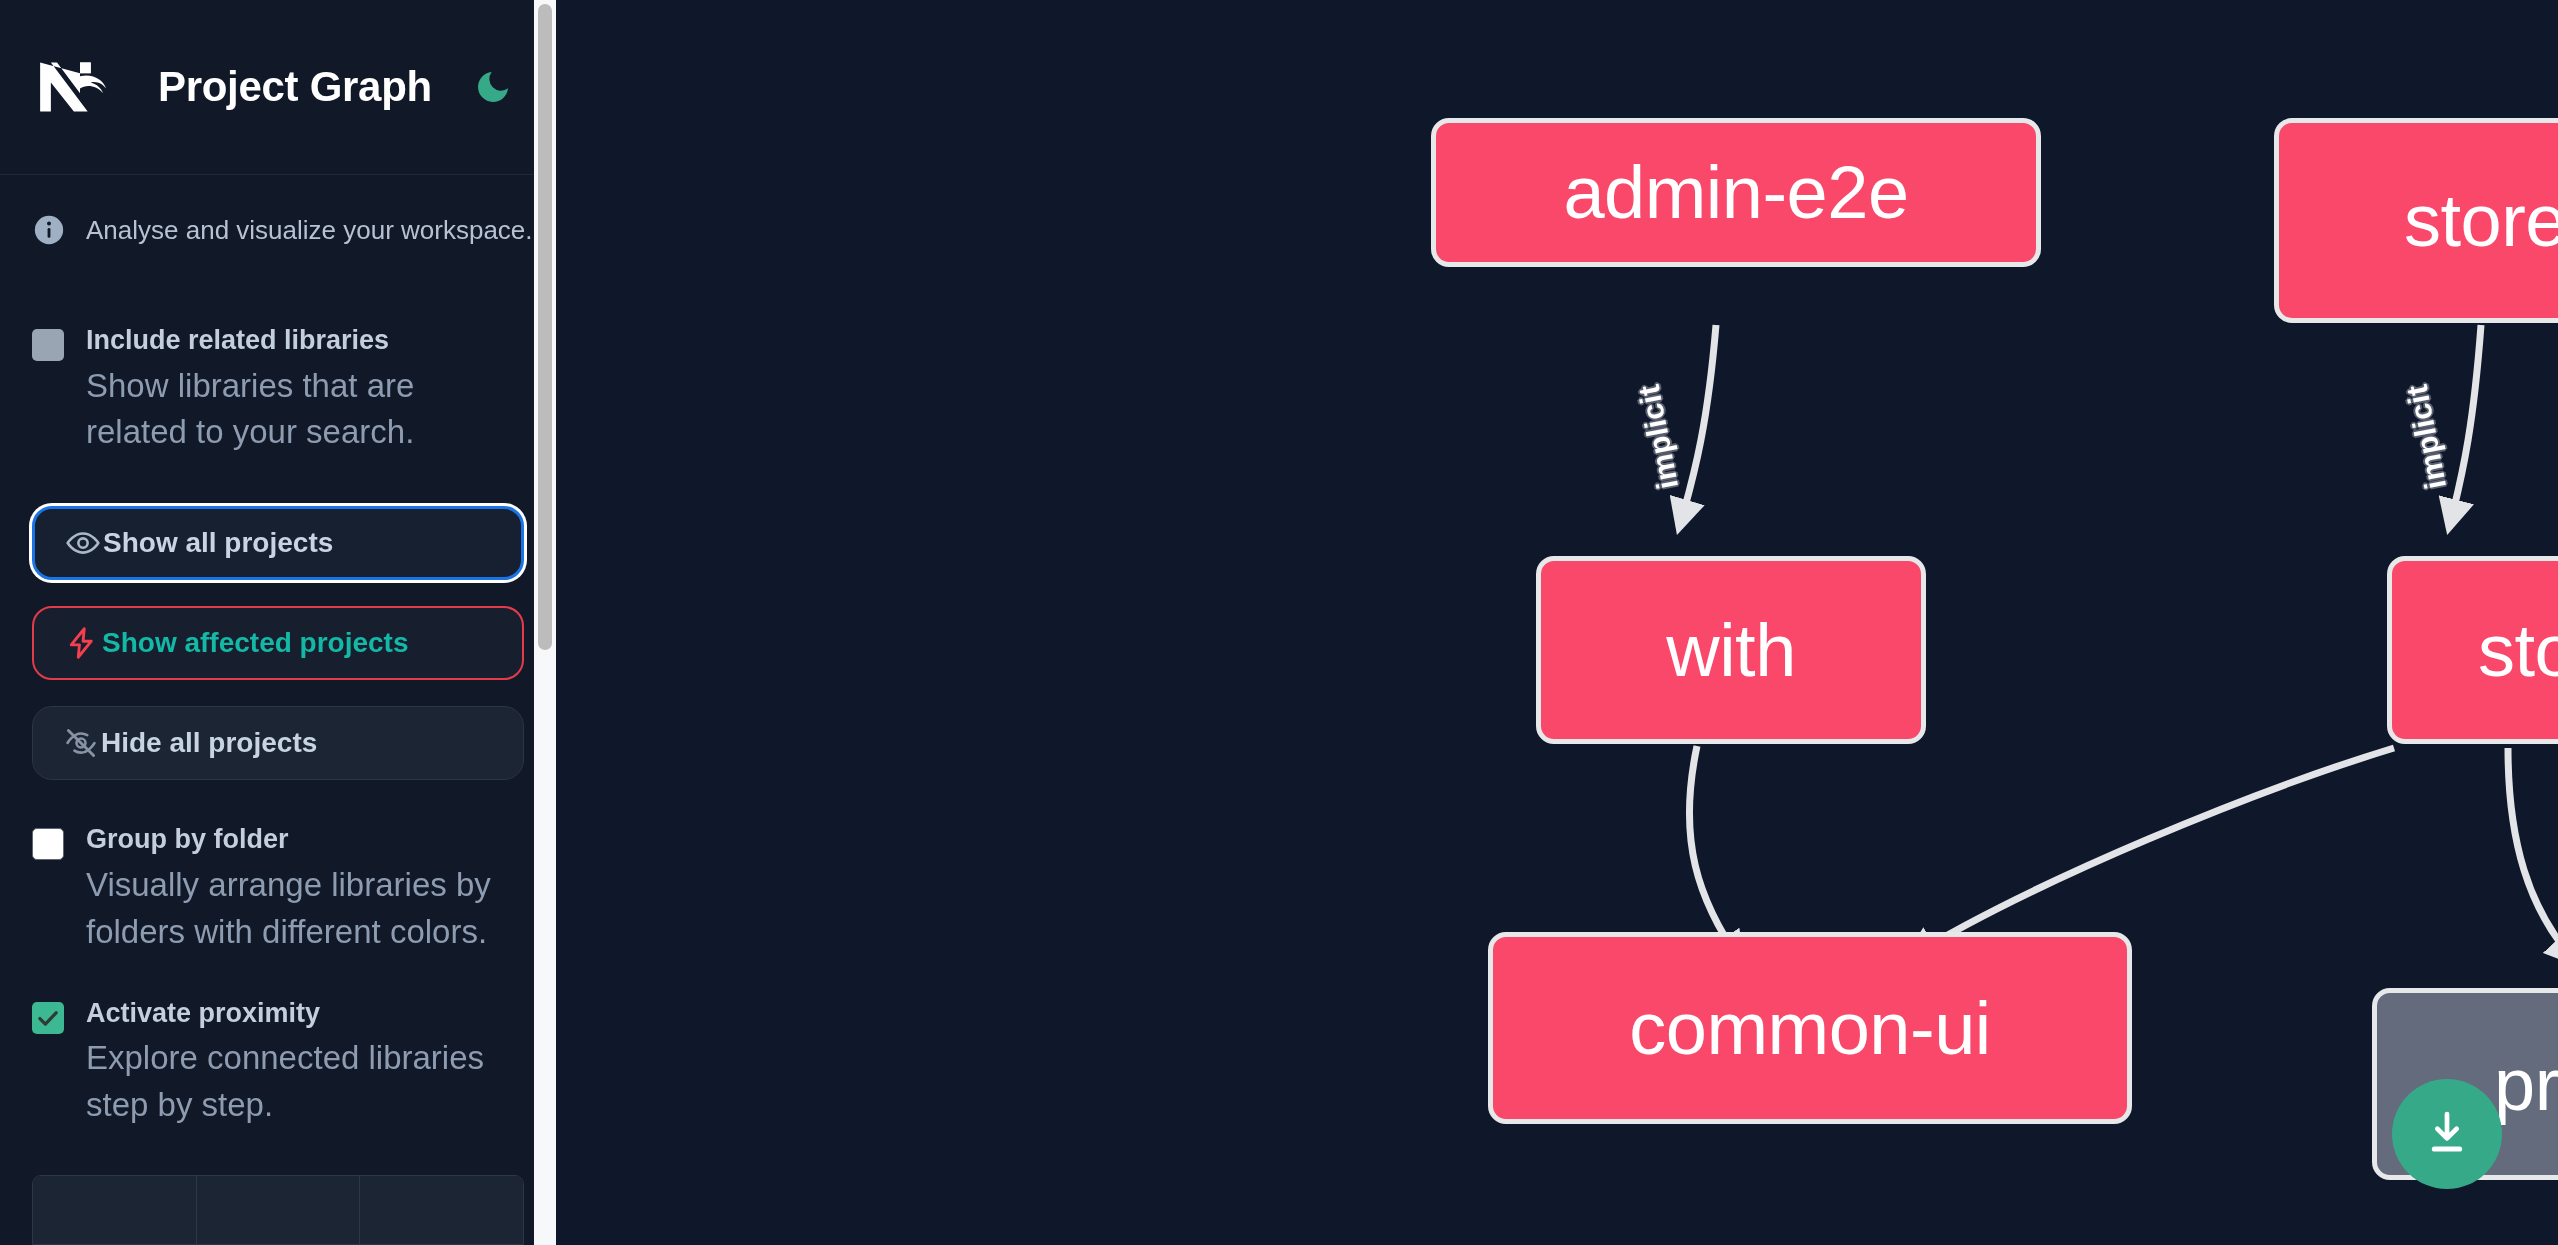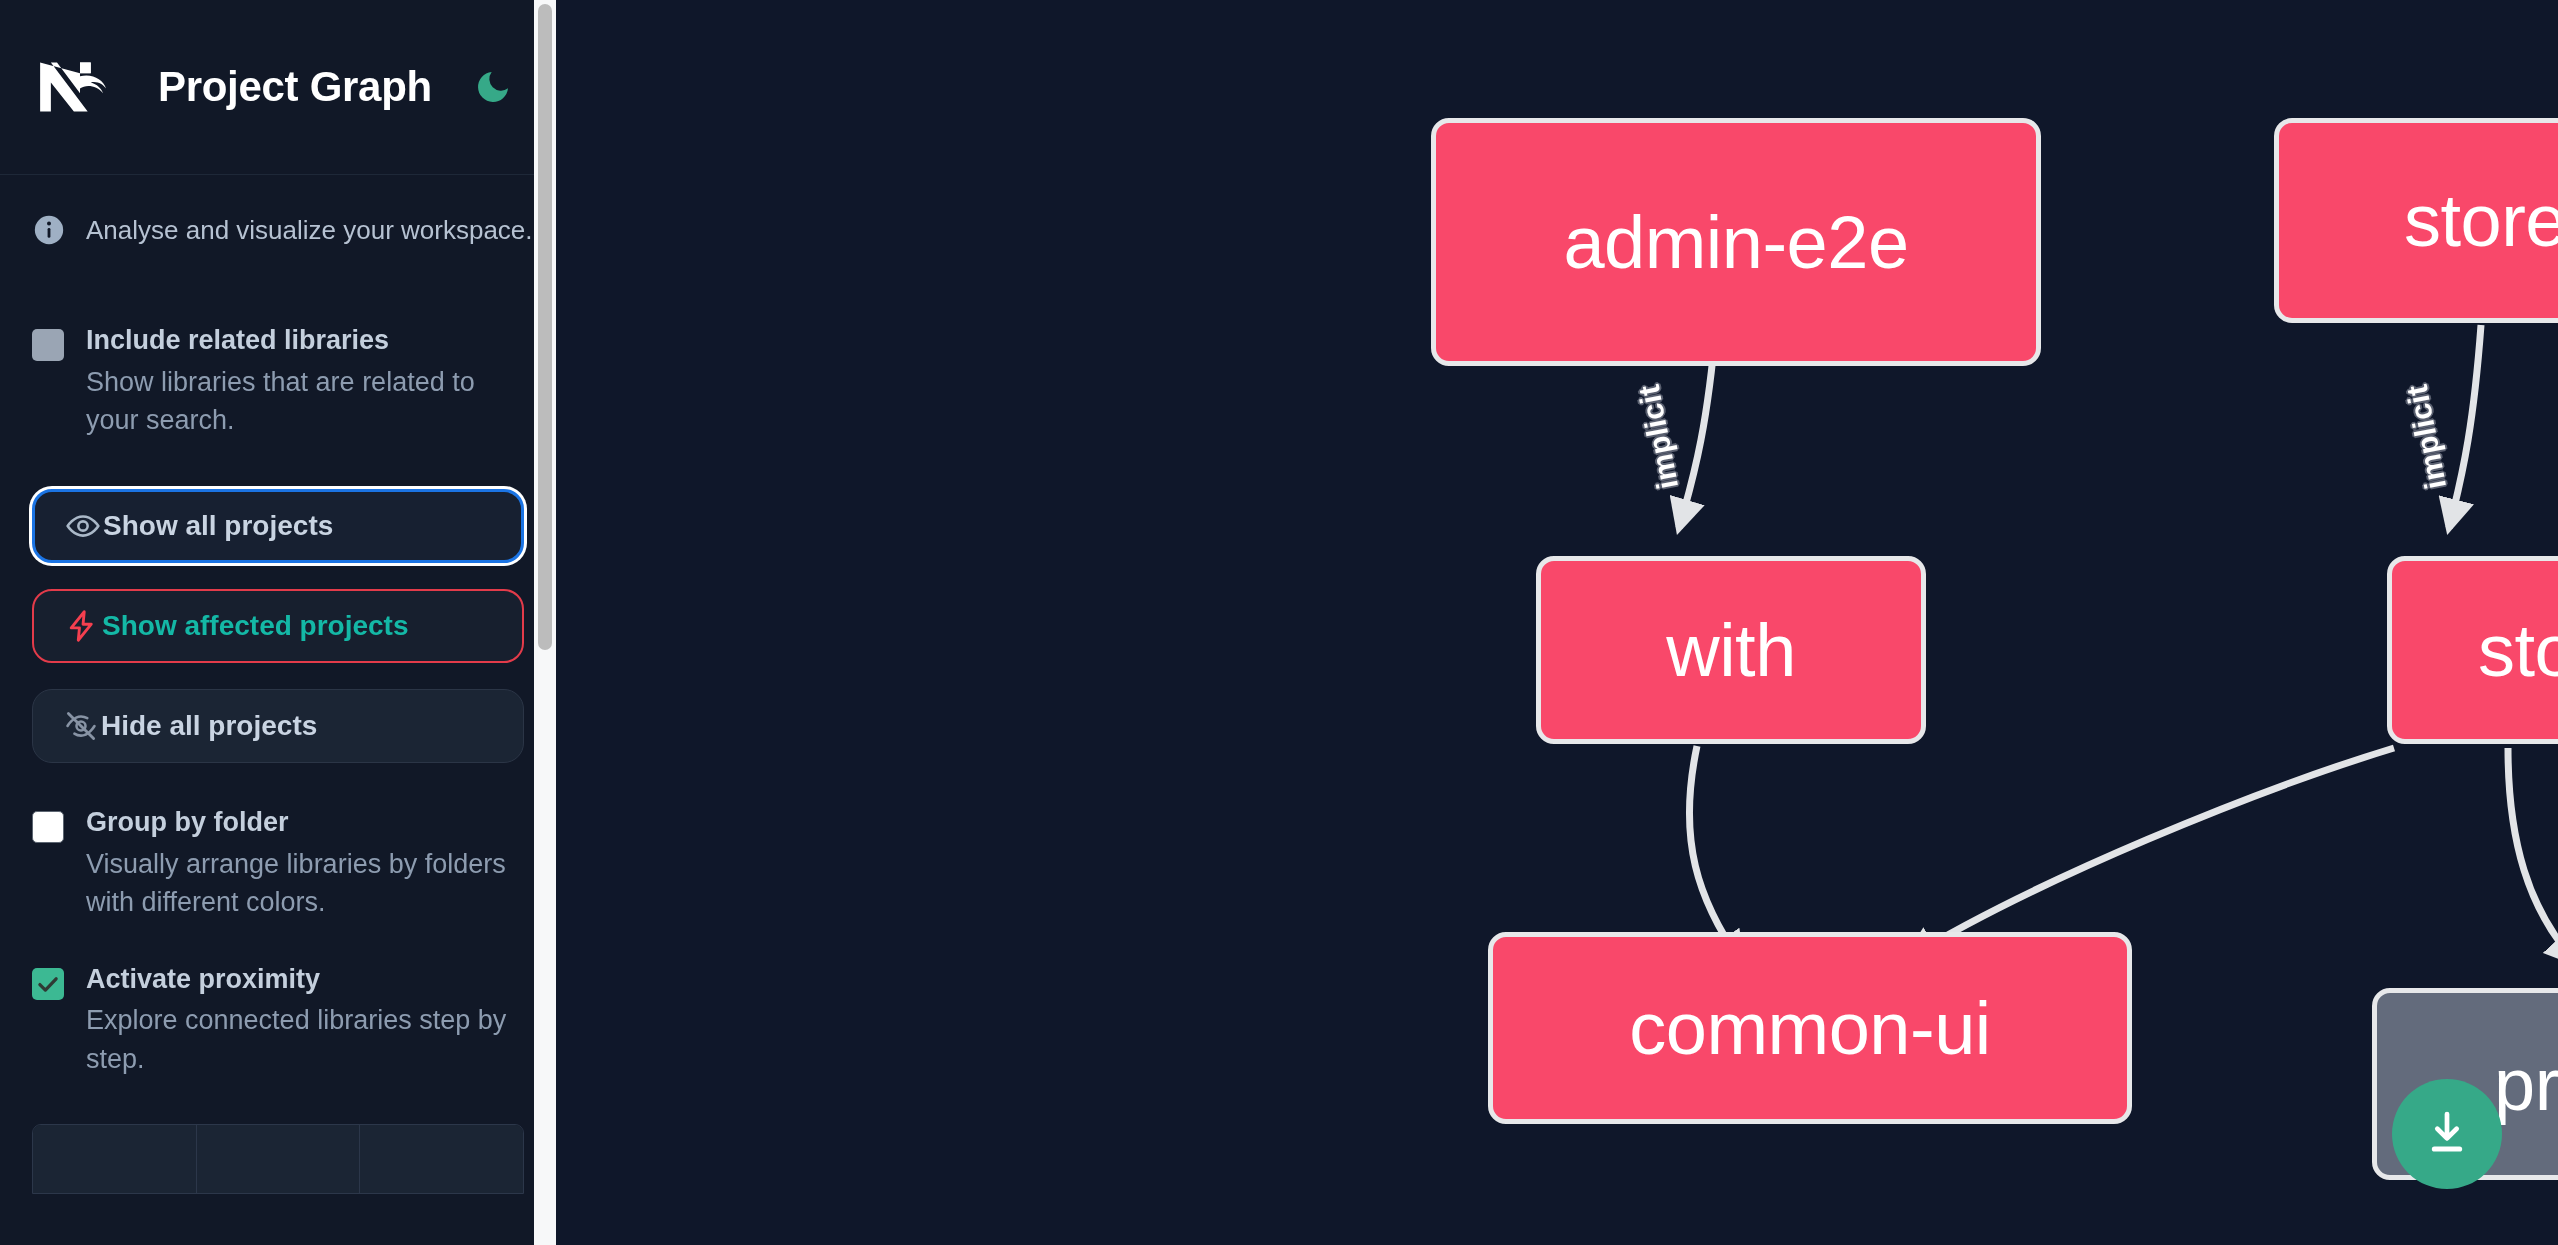--- a/index.html
+++ b/index.html
@@ -93,21 +93,21 @@
   .chk.grey  { background: #9aa5b4; }
   .chk.white { background: #ffffff; border: 1px solid #5d6672; }
   .chk.green { background: #3cb993; }
   .chk svg { display: block; }
   .chk-texts { display: flex; flex-direction: column; }
   .chk-label {
     color: #c4cfdd; font-size: 27px; font-weight: 700;
     line-height: 1.32;
   }
   .chk-desc {
-    color: #8d9cb0; font-size: 27px; font-weight: 400;
+    color: #8d9cb0; font-size: 33px; font-weight: 400;
     line-height: 1.42; margin-top: 4px;
     max-width: 440px;
   }
 
   
   .btn-stack { margin-top: 50px; display: flex; flex-direction: column; gap: 26px; }
   .btn {
     height: 74px;
     border-radius: 20px;
     display: flex; align-items: center;
@@ -327,21 +327,21 @@
       </defs>
       <g fill="none" stroke="#e2e4e7" stroke-width="7" marker-end="url(#arrow)">
         <path d="M 1160 325 C 1152 420 1140 470 1123 528"></path>
         <path d="M 1925 325 C 1918 420 1908 470 1893 528"></path>
         <path d="M 1141 746 C 1121 840 1142 900 1185 962"></path>
         <path d="M 1838 748 C 1700 790 1480 880 1352 958"></path>
         <path d="M 1952 748 C 1952 840 1972 910 2020 962"></path>
       </g>
     </svg>
 
-    <div class="node pink" style="left:875px; top:118px; width:610px; height:248px;">
+    <div class="node pink" style="left:875px; top:118px; width:610px; height:149px;">
       <span class="node-label">admin-e2e</span>
     </div>
     <div class="node pink" style="left:1718px; top:118px; width:568px; height:205px;">
       <span class="node-label">store-e2e</span>
     </div>
     <div class="node pink" style="left:980px; top:556px; width:390px; height:188px;">
       <span class="node-label">with</span>
     </div>
     <div class="node pink" style="left:1831px; top:556px; width:344px; height:188px;">
       <span class="node-label">store</span>

